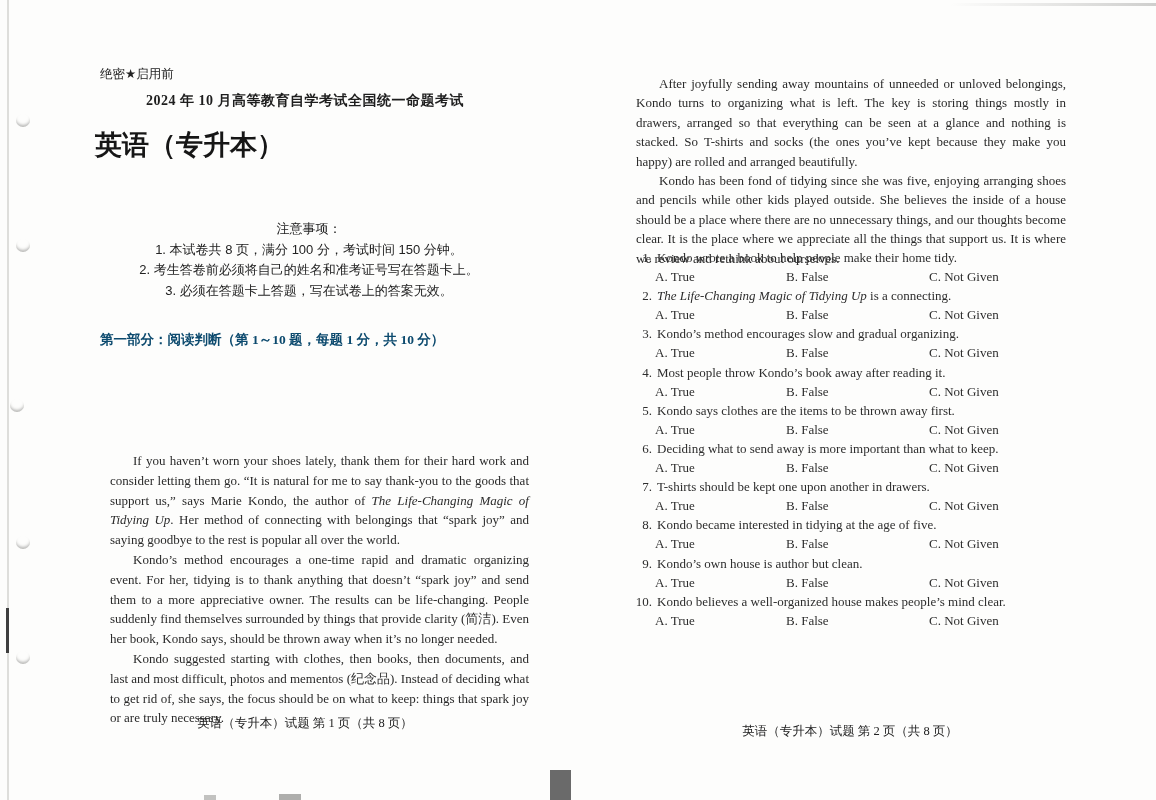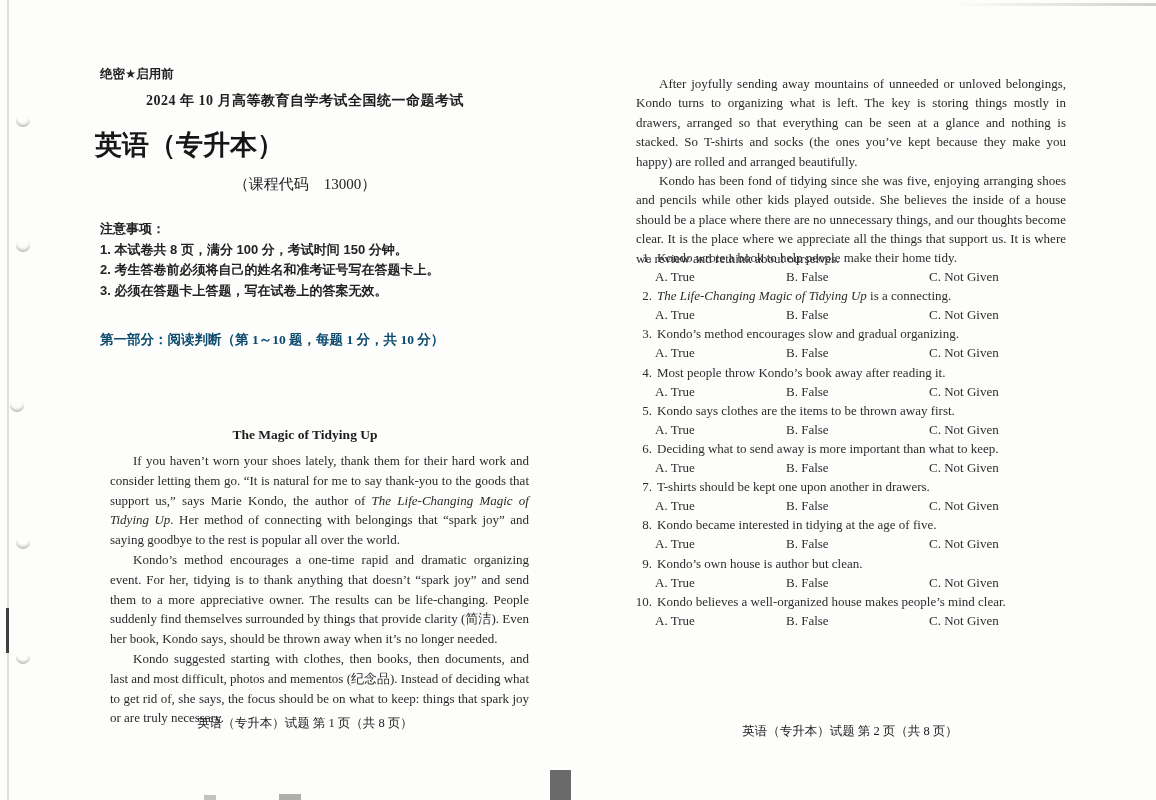--- a/index.html
+++ b/index.html
@@ -1,21 +1,21 @@
 <!DOCTYPE html>
 <html><head>
 <meta charset="utf-8">
 <style>
   html,body{margin:0;padding:0;}
   body{width:1156px;height:800px;overflow:hidden;background:#ffffff;}
   #scan{position:relative;width:1156px;height:800px;background:#fdfdfc;
         font-family:"Liberation Serif","DejaVu Serif",serif;color:#2d2d2d;
         -webkit-font-smoothing:antialiased;}
   .abs{position:absolute;}
-  .heiti{font-family:"Liberation Sans","DejaVu Sans",sans-serif;font-weight:bold;}
+  .heiti{font-family:"Liberation Sans","DejaVu Sans",sans-serif;font-weight:normal;text-align:center;}
 
   
   .p1-security{left:100px;top:66px;font-size:12.5px;color:#222;}
   .p1-examtitle{left:95px;top:92px;width:420px;text-align:center;font-size:14px;font-weight:bold;color:#1e1e1e;letter-spacing:.5px;}
   .p1-subject{left:95px;top:127px;width:420px;text-align:left;font-size:27px;font-weight:bold;color:#161616;}
   .p1-code{left:95px;top:175px;width:420px;text-align:center;font-size:15px;color:#222;}
   .p1-notes{left:100px;top:219px;width:418px;font-size:13px;line-height:20.5px;color:#222;}
   .p1-section{left:100px;top:331px;width:414px;font-size:13.5px;color:#0c4a6e;}
   .p1-section .sec-instr{margin:0;text-indent:2em;text-align:justify;line-height:21.3px;font-weight:bold;}
   .sec-head{font-weight:bold;margin:0 0 3px 0;}
@@ -64,34 +64,32 @@
   <div class="abs punch ph4"></div>
   <div class="abs punch ph5"></div>
   <div class="abs topline"></div>
   <div class="abs botrect"></div>
   <div class="abs botmark1"></div>
   <div class="abs botmark2"></div>
 
   <div class="abs p1-security heiti">绝密★启用前</div>
   <div class="abs p1-examtitle">2024 年 10 月高等教育自学考试全国统一命题考试</div>
   <div class="abs p1-subject">英语（专升本）</div>
-  <div class="abs p1-code">（课程代码　13000）</div>
 
   <div class="abs p1-notes heiti">
     <div>注意事项：</div>
     <div>1. 本试卷共 8 页，满分 100 分，考试时间 150 分钟。</div>
     <div>2. 考生答卷前必须将自己的姓名和准考证号写在答题卡上。</div>
     <div>3. 必须在答题卡上答题，写在试卷上的答案无效。</div>
   </div>
 
   <div class="abs p1-section">
     <p class="sec-head">第一部分：阅读判断（第 1～10 题，每题 1 分，共 10 分）</p>
   </div>
 
-  <div class="abs p1-passage-title">The Magic of Tidying Up</div>
   <div class="abs p1-paras">
       <p class="para"><span>If you haven’t worn your shoes lately, thank them for their hard work and consider letting them go. “It is natural for me to say thank-you to the goods that support us,” says Marie Kondo, the author of </span><i>The Life-Changing Magic of Tidying Up</i><span>. Her method of connecting with belongings that “spark joy” and saying goodbye to the rest is popular all over the world.</span></p>
       <p class="para"><span>Kondo’s method encourages a one-time rapid and dramatic organizing event. For her, tidying is to thank anything that doesn’t “spark joy” and send them to a more appreciative owner. The results can be life-changing. People suddenly find themselves surrounded by things that provide clarity (简洁). Even her book, Kondo says, should be thrown away when it’s no longer needed.</span></p>
       <p class="para"><span>Kondo suggested starting with clothes, then books, then documents, and last and most difficult, photos and mementos (纪念品). Instead of deciding what to get rid of, she says, the focus should be on what to keep: things that spark joy or are truly necessary.</span></p>
     </div>
   <div class="abs p1-footer">英语（专升本）试题 第 1 页（共 8 页）</div>
 
   <div class="abs p2-paras">
       <p class="para"><span>After joyfully sending away mountains of unneeded or unloved belongings, Kondo turns to organizing what is left. The key is storing things mostly in drawers, arranged so that everything can be seen at a glance and nothing is stacked. So T-shirts and socks (the ones you’ve kept because they make you happy) are rolled and arranged beautifully.</span></p>
       <p class="para"><span>Kondo has been fond of tidying since she was five, enjoying arranging shoes and pencils while other kids played outside. She believes the inside of a house should be a place where there are no unnecessary things, and our thoughts become clear. It is the place where we appreciate all the things that support us. It is where we review and rethink about ourselves.</span></p>

